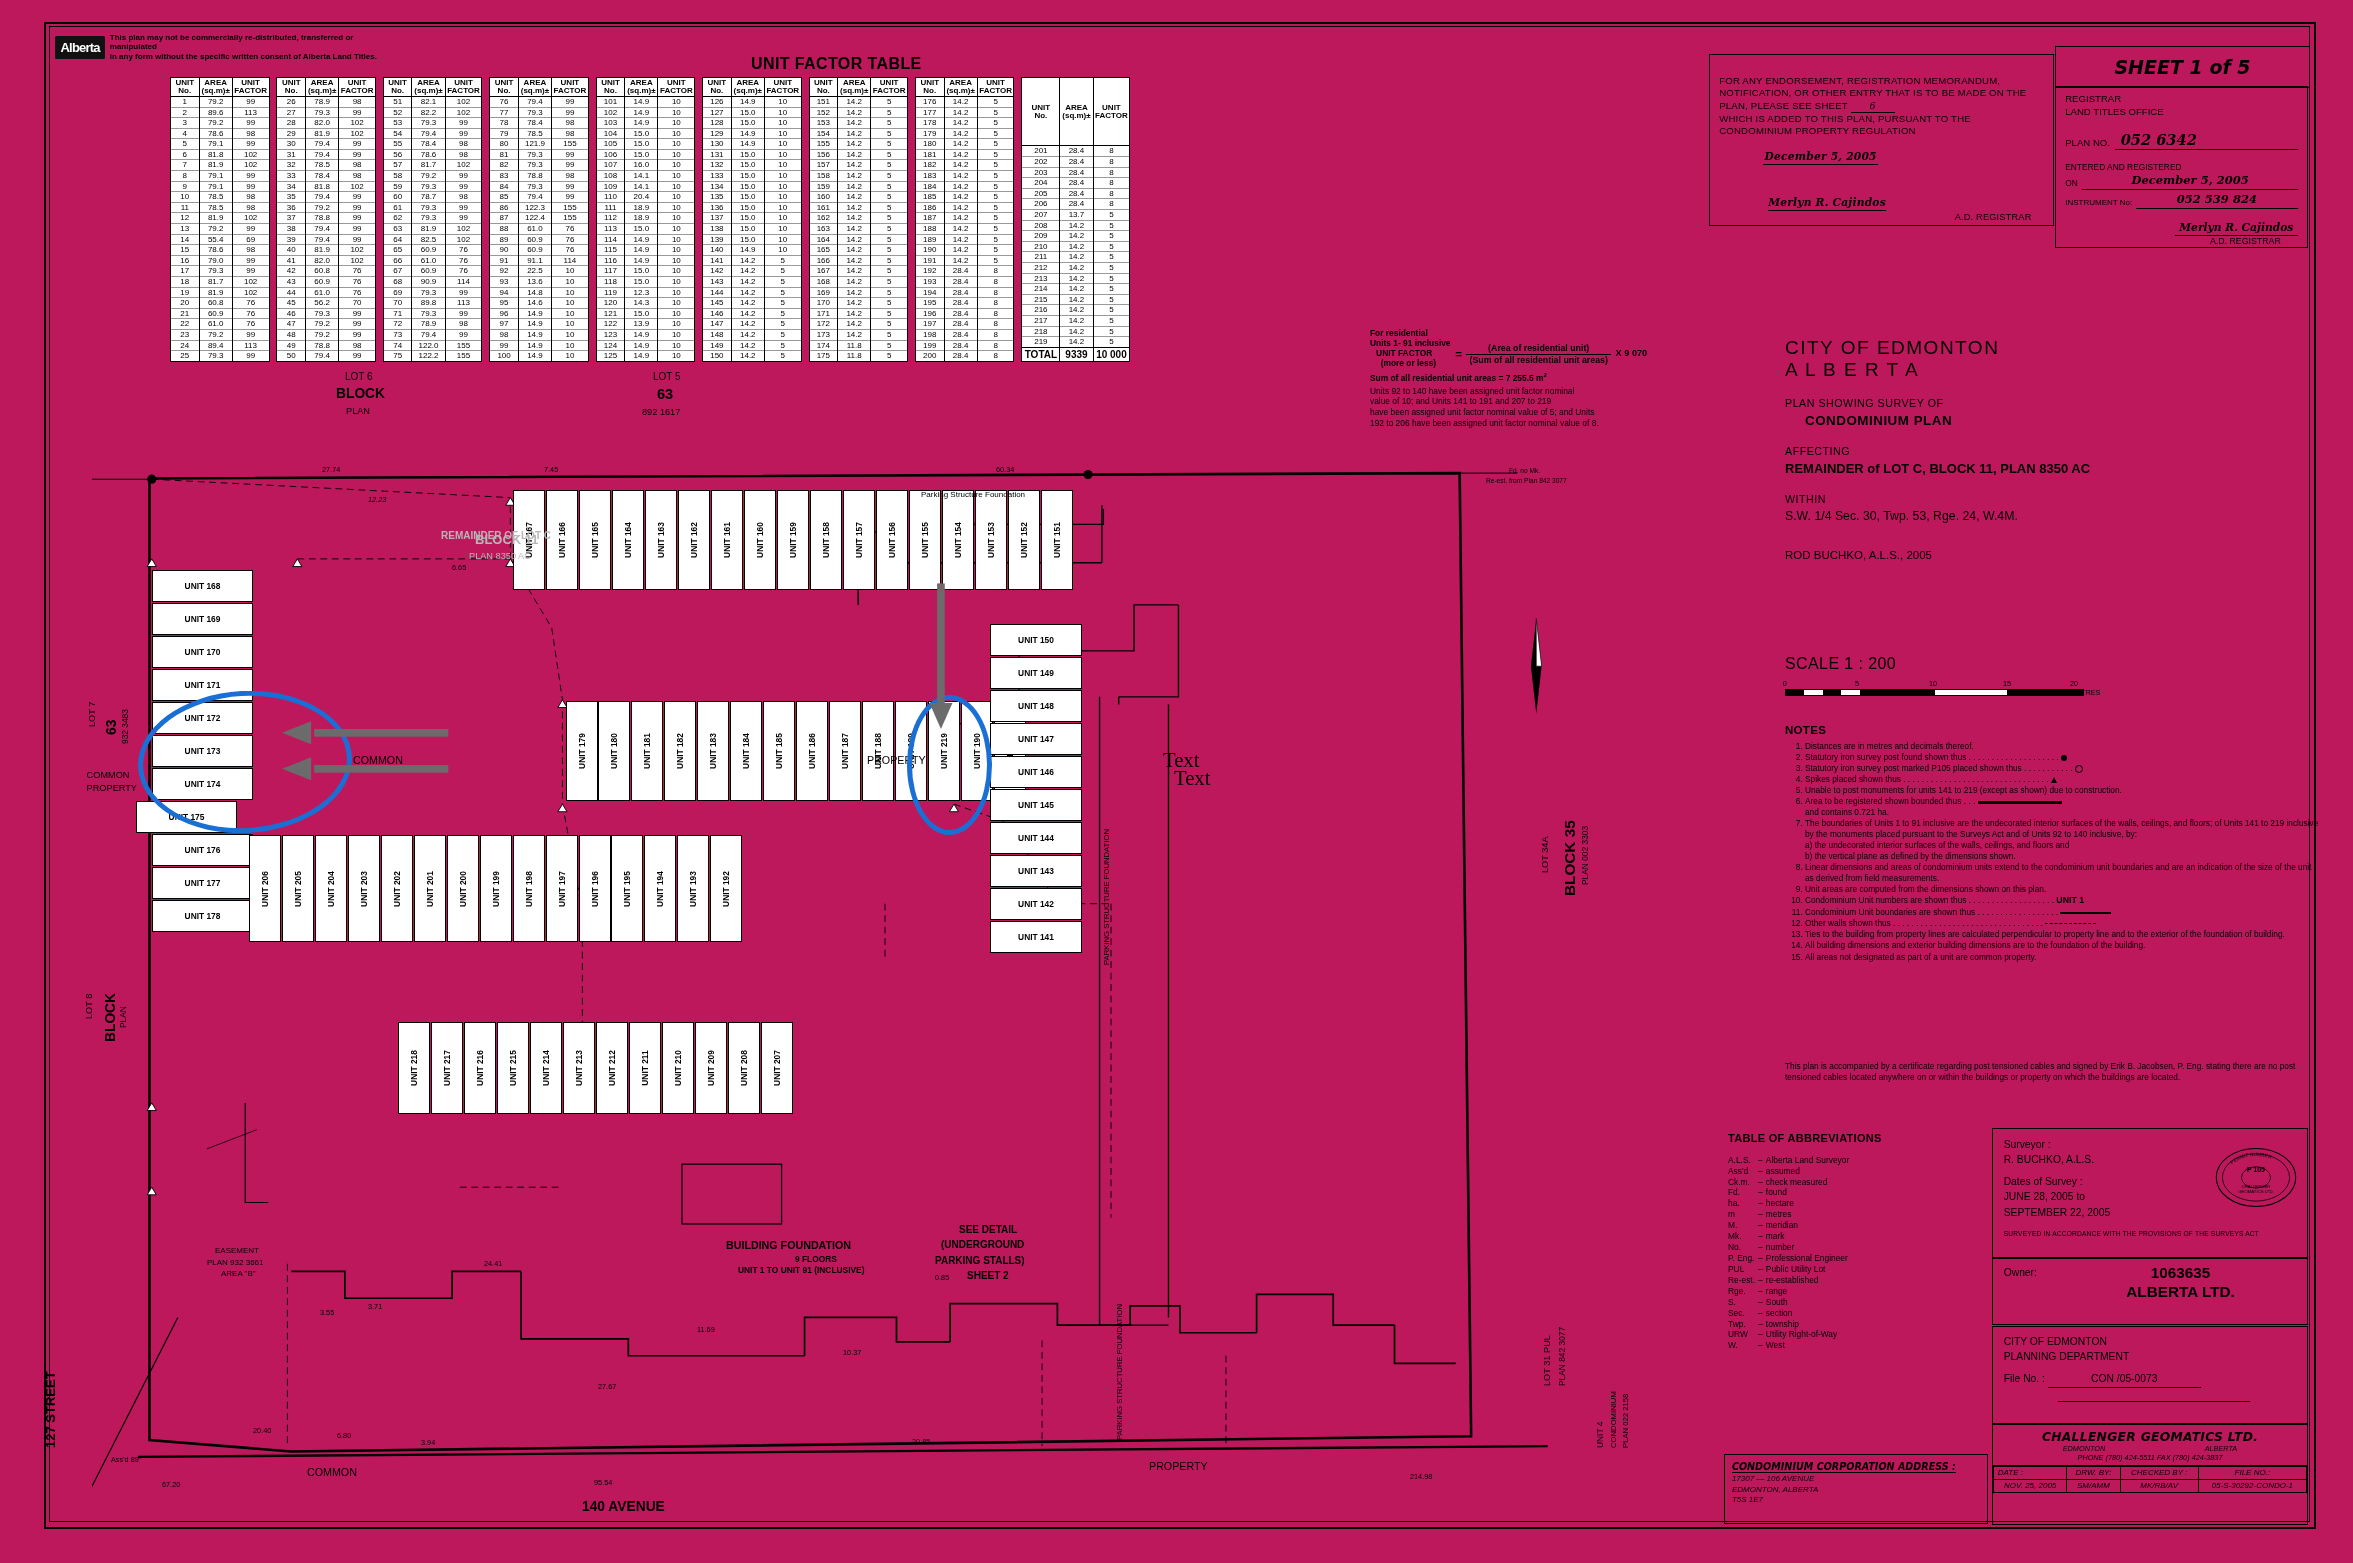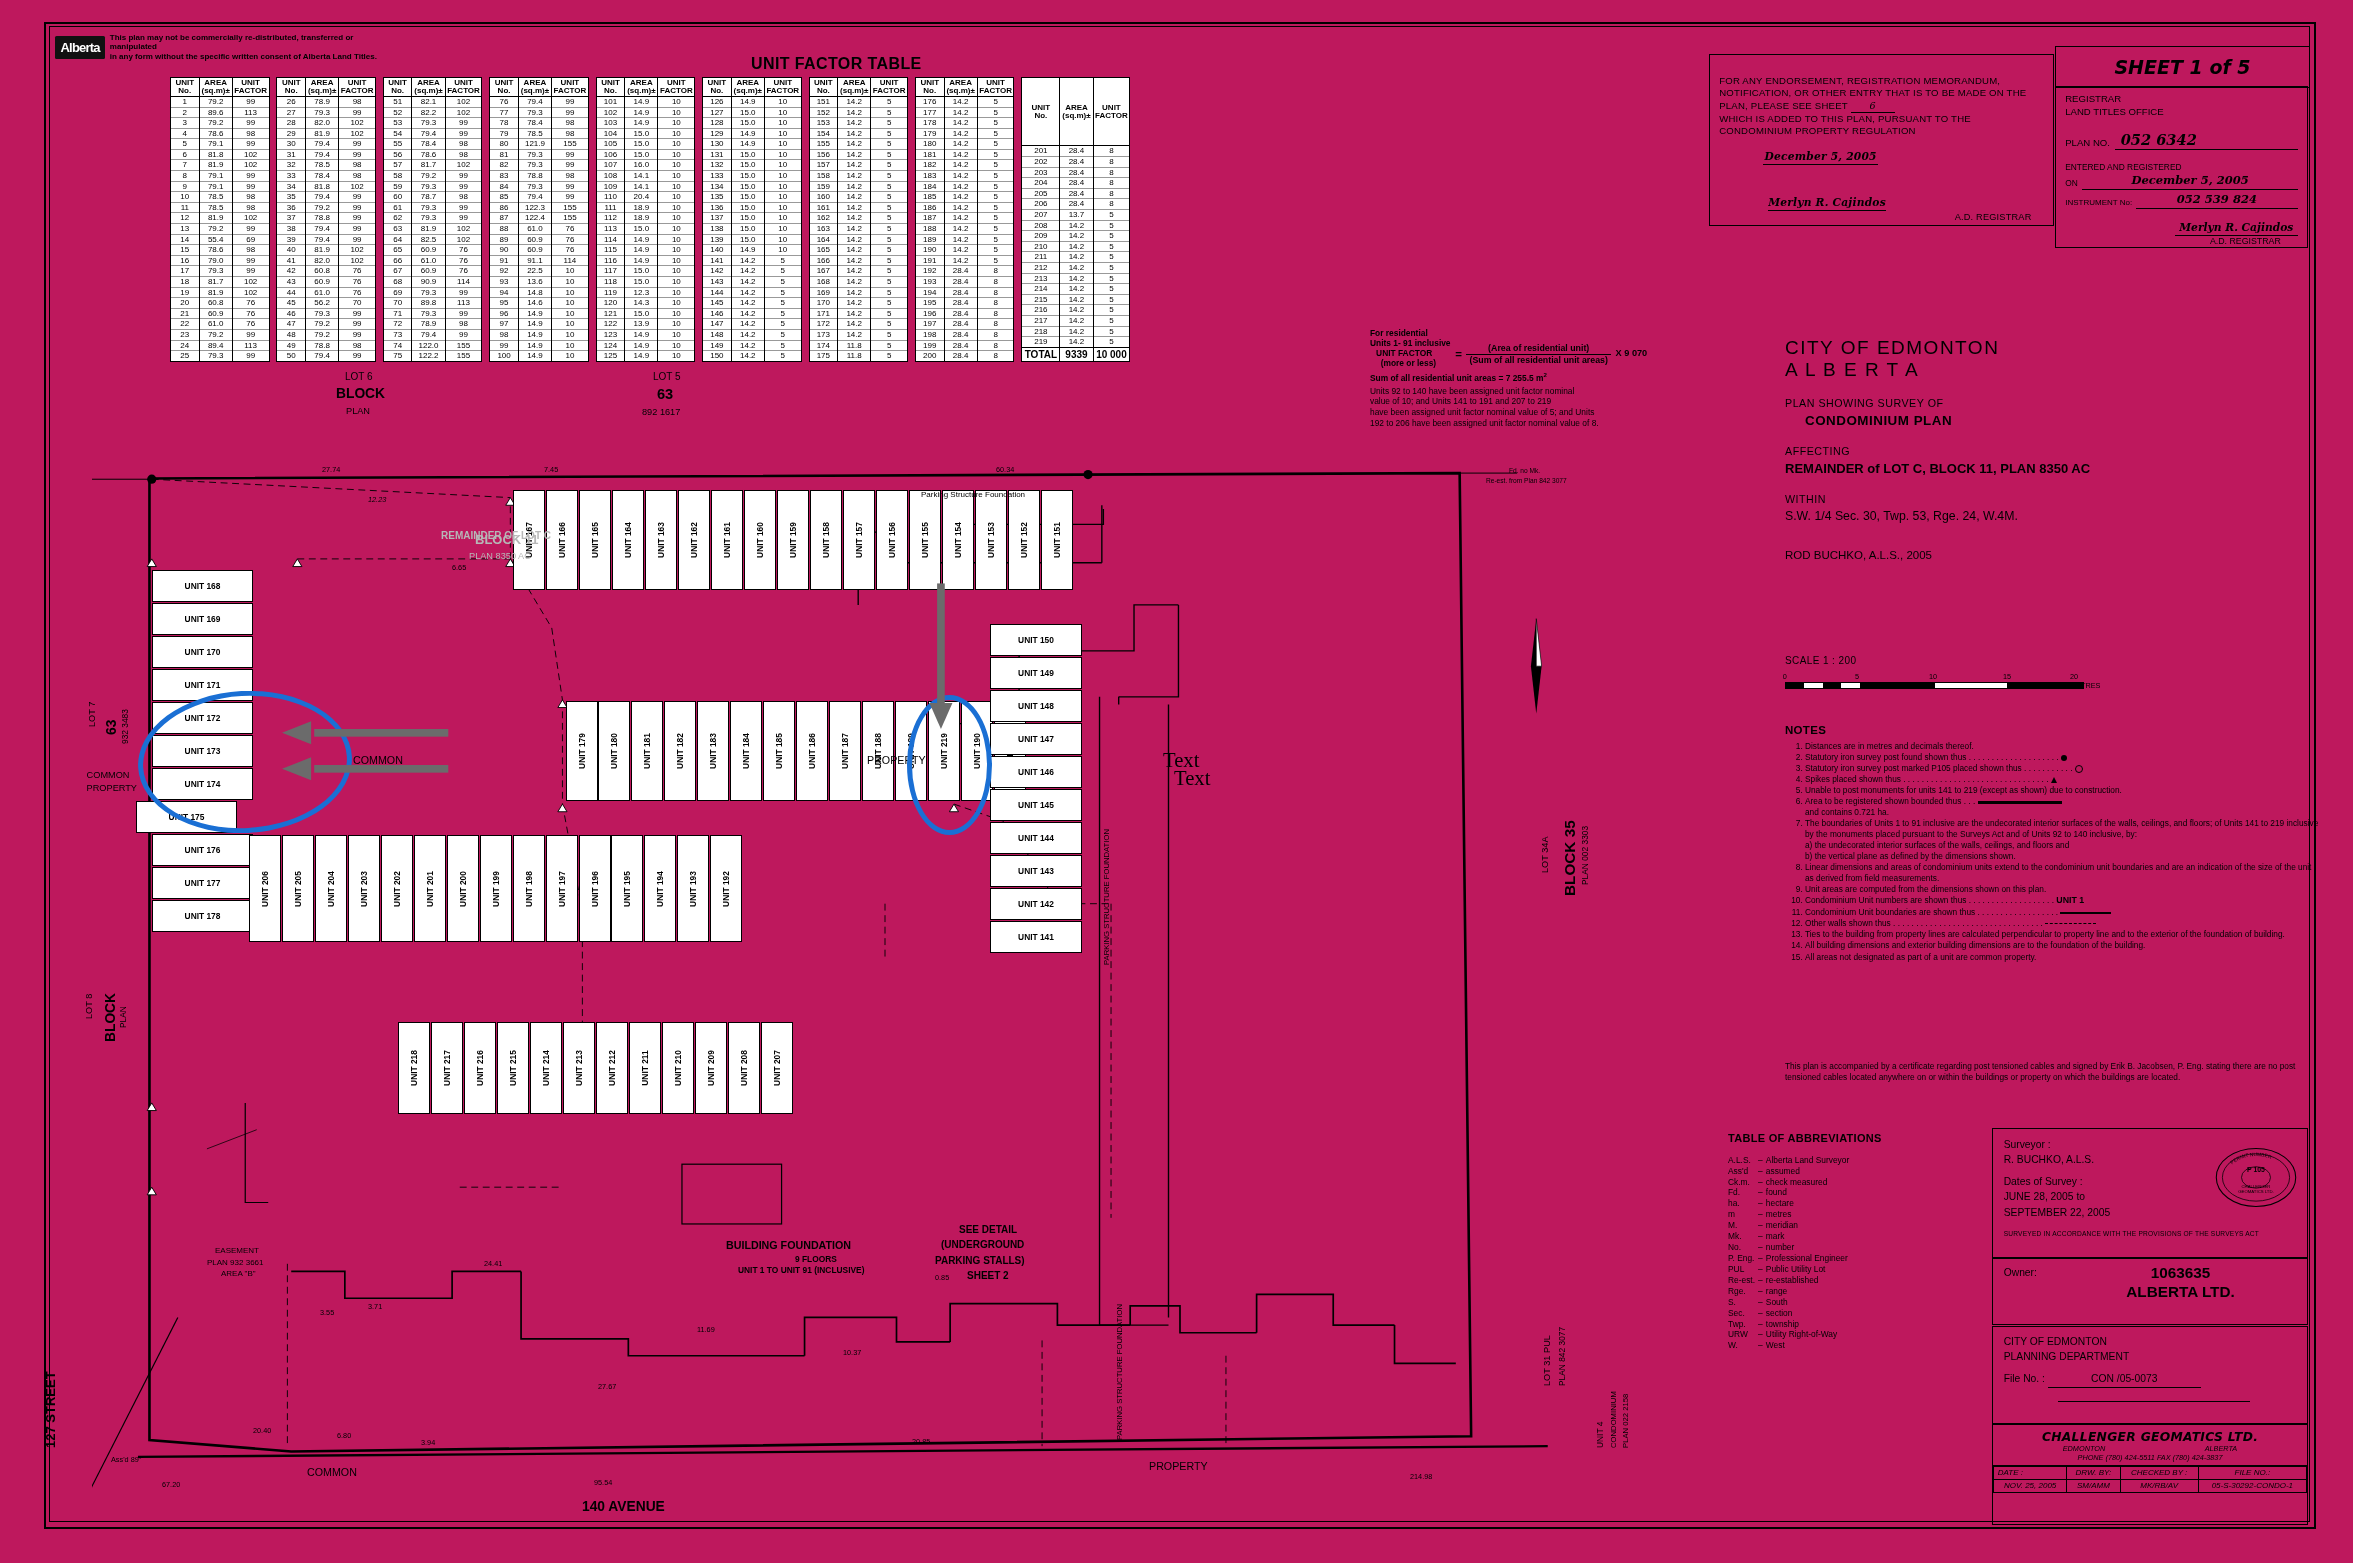--- a/index.html
+++ b/index.html
@@ -51,21 +51,21 @@
   
   #titleblock{left:1785px;top:337px;width:536px;}
   #titleblock .city{font-size:19px;letter-spacing:1.5px;line-height:1.14;}
   #titleblock .sm{font-size:10.7px;letter-spacing:0.5px;margin-top:17px;}
   #titleblock .bold{font-size:13.4px;font-weight:bold;letter-spacing:0.5px;margin-left:20px;}
   #titleblock .bold2{font-size:13px;font-weight:bold;}
   #titleblock .reg{font-size:11.5px;}
 
   
   #scalewrap{left:1785px;top:655px;}
-  #scaletxt{font-size:10px;letter-spacing:0.4px;}
+  #scaletxt{font-size:16px;letter-spacing:0.4px;}
   #scaleticks{position:relative;width:299px;height:10px;font-size:7.3px;margin-top:6.1px;}
   #scalebar{position:relative;width:299px;height:6.9px;border:0.8px solid #000;box-sizing:border-box;display:flex;}
   #scalebar i{display:block;height:100%;}
 
   
   #notes{left:1785px;top:724px;width:536px;}
   #notes h4{margin:0 0 4.6px 0;font-size:11.5px;font-weight:bold;letter-spacing:0.3px;}
   #notes ol{margin:0;padding-left:20px;font-size:8.3px;line-height:1.30;}
   #notes li{margin-bottom:0.4px;}
   #paraplan{left:1785px;top:1061px;width:529px;font-size:8.3px;line-height:1.33;}
@@ -1618,20 +1618,28 @@
       <tr>
         <td>NOV. 25, 2005</td>
         <td>SM/AMM</td>
         <td>MK/RB/AV</td>
         <td>05-S-30292-CONDO-1</td>
       </tr>
     </tbody>
       </table>
   </div>
 
+  <div class="abs" id="ccaddr">
+    <div class="h">CONDOMINIUM  CORPORATION  ADDRESS :</div>
+    <div class="a">
+      <div>17307  —  106  AVENUE</div>
+      <div>EDMONTON, ALBERTA</div>
+      <div>T5S 1E7</div>
+    </div>
+  </div>
 
   <div class="abs" id="drawing">
 
     <svg class="ov" width="1609" height="1134" viewBox="0 0 2100 1480">
 
       <polyline points="75,135 1785,128 1800,1385 260,1405 75,1390 75,135" fill="none" stroke="#000" stroke-width="3.4"></polyline>
 
       <line x1="0" y1="136" x2="76" y2="136" stroke="#000" stroke-width="1.3"></line>
       <line x1="1786" y1="128" x2="1860" y2="128" stroke="#000" stroke-width="1.3"></line>
 

